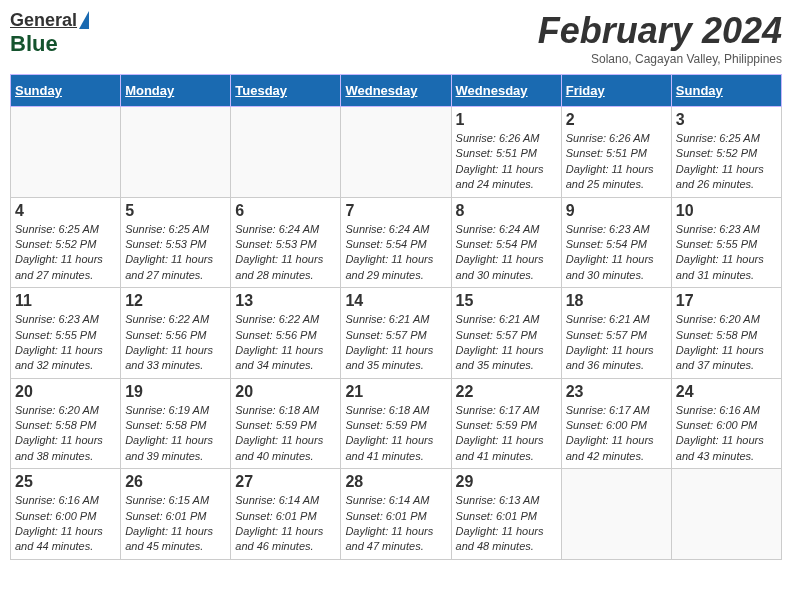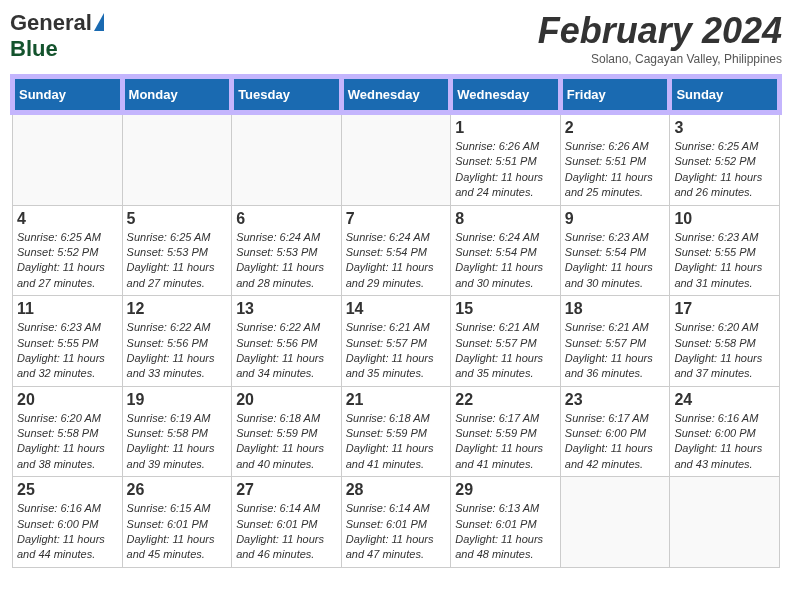--- a/index.html
+++ b/index.html
@@ -19,23 +19,24 @@
     .logo {
       display: flex;
       flex-direction: column;
       align-items: flex-start;
     }
     .logo-text {
       display: flex;
       align-items: center;
     }
     .logo-general {
-      font-size: 22px;
-      font-weight: bold;
-      color: #333;
+      font-size: 18px;
+      font-weight: bold;
+      color: #333;
+      text-decoration: underline;
     }
     .logo-blue {
       font-size: 22px;
       font-weight: bold;
       color: #14532d;
     }
     .logo-triangle {
       width: 0;
       height: 0;
       border-left: 10px solid transparent;
@@ -61,21 +62,22 @@
       border-collapse: collapse;
       table-layout: fixed;
     }
     th {
       background-color: #1a6ab1;
       color: #fff;
       font-size: 13px;
       font-weight: bold;
       padding: 8px 4px;
       text-align: left;
-      border: 5px solid #c4b5fd;
+      border: 1px solid #c4b5fd;
+      text-decoration: underline;
     }
     td {
       border: 1px solid #ccc;
       vertical-align: top;
       padding: 4px;
       height: 90px;
       font-size: 11px;
       color: #333;
       background: #fff;
     }

